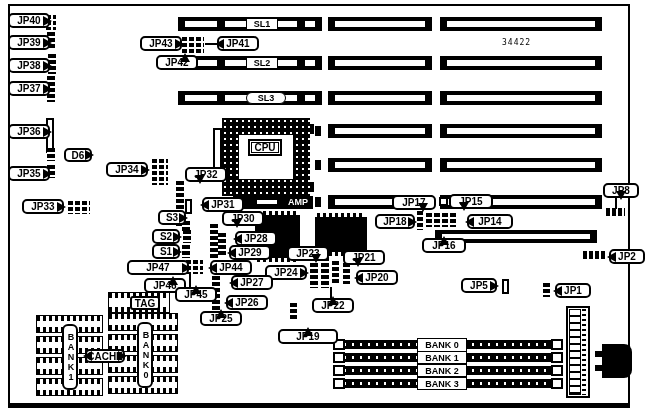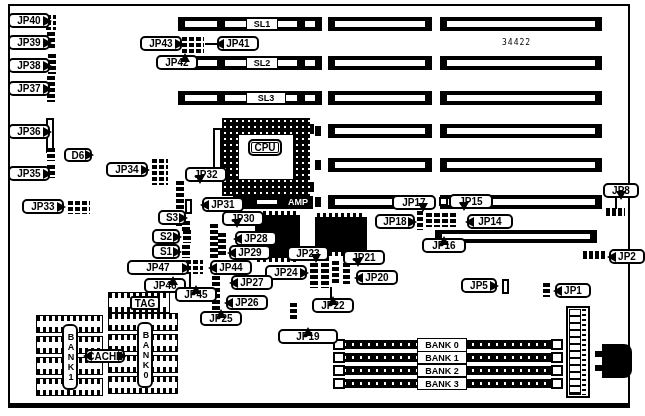--- a/index.html
+++ b/index.html
@@ -31,21 +31,21 @@
   .wrect{background:#fff;border:2px solid #000;}
   .wire{background:#000;}
   .nub{background:#000;}
   
   .slot{background:#000;}
   .slot::before{content:"";position:absolute;left:7px;right:7px;top:4px;bottom:4px;background:#fff;}
   .slot.dash::before{background:repeating-linear-gradient(to right,#fff 0 32px,#000 32px 40px);}
   
   .cpu{background-color:#000;background-image:radial-gradient(#fff 0.8px,transparent 1px);background-size:6px 6px;}
   .cpu::after{content:"";position:absolute;left:17px;top:17px;right:17px;bottom:17px;background:#fff;}
-  .cpulabel{background:#fff;border:2px solid #000;border-radius:5px;box-shadow:inset 0 0 0 1px #fff,inset 0 0 0 2px #000;
+  .cpulabel{background:#fff;border:2px solid #000;border-radius:0;box-shadow:inset 0 0 0 1px #fff,inset 0 0 0 2px #000;
       font:bold 10px "Liberation Sans",sans-serif;line-height:13px;text-align:center;}
   .ampbar{background:#000;color:#fff;font:bold 9px "Liberation Sans",sans-serif;
       text-align:right;padding-right:5px;line-height:13px;}
   .ampbar::before{content:"";position:absolute;left:24px;top:4px;width:20px;height:4px;background:#fff;}
   
   .qfp{background:#000;}
   .qfp::before,.qfp::after{content:"";position:absolute;left:2px;right:2px;height:4px;
       background:repeating-linear-gradient(to right,#000 0 3px,transparent 3px 6px);}
   .qfp::before{top:-4px;} .qfp::after{bottom:-4px;}
   
@@ -88,21 +88,21 @@
   <div class="slot" style="left:440px;top:91px;width:162px;height:14px;"></div>
   <div class="slot" style="left:440px;top:124px;width:162px;height:14px;"></div>
   <div class="slot" style="left:440px;top:158px;width:162px;height:14px;"></div>
   <div class="slot" style="left:440px;top:195px;width:162px;height:14px;"></div>
   <div class="slot" style="left:435px;top:230px;width:162px;height:13px;"></div>
   <div class="nub" style="left:315px;top:126px;width:6px;height:10px;"></div>
   <div class="nub" style="left:315px;top:160px;width:6px;height:10px;"></div>
   <div class="nub" style="left:315px;top:197px;width:6px;height:10px;"></div>
   <div class="sq" style="left:246px;top:18px;width:32px;height:12px;">SL1</div>
   <div class="sq" style="left:246px;top:57px;width:32px;height:12px;">SL2</div>
-  <div class="sq" style="left:246px;top:92px;width:40px;height:12px;">SL3</div>
+  <div class="sq" style="left:246px;top:92px;width:40px;height:12px;border-radius:6px;">SL3</div>
   <div class="pn" style="left:502px;top:38px;width:44px;height:10px;">34422</div>
 
   <div class="wrect" style="left:213px;top:128px;width:9px;height:52px;"></div>
   <div class="nub" style="left:306px;top:124px;width:8px;height:10px;"></div>
   <div class="nub" style="left:306px;top:182px;width:8px;height:10px;"></div>
   <div class="cpu" style="left:222px;top:118px;width:88px;height:78px;"></div>
   <div class="cpulabel" style="left:248px;top:139px;width:34px;height:17px;">CPU</div>
   <div class="ampbar" style="left:233px;top:196px;width:80px;height:13px;">AMP</div>
 
   <div class="qfp" style="left:255px;top:215px;width:45px;height:43px;"></div>

